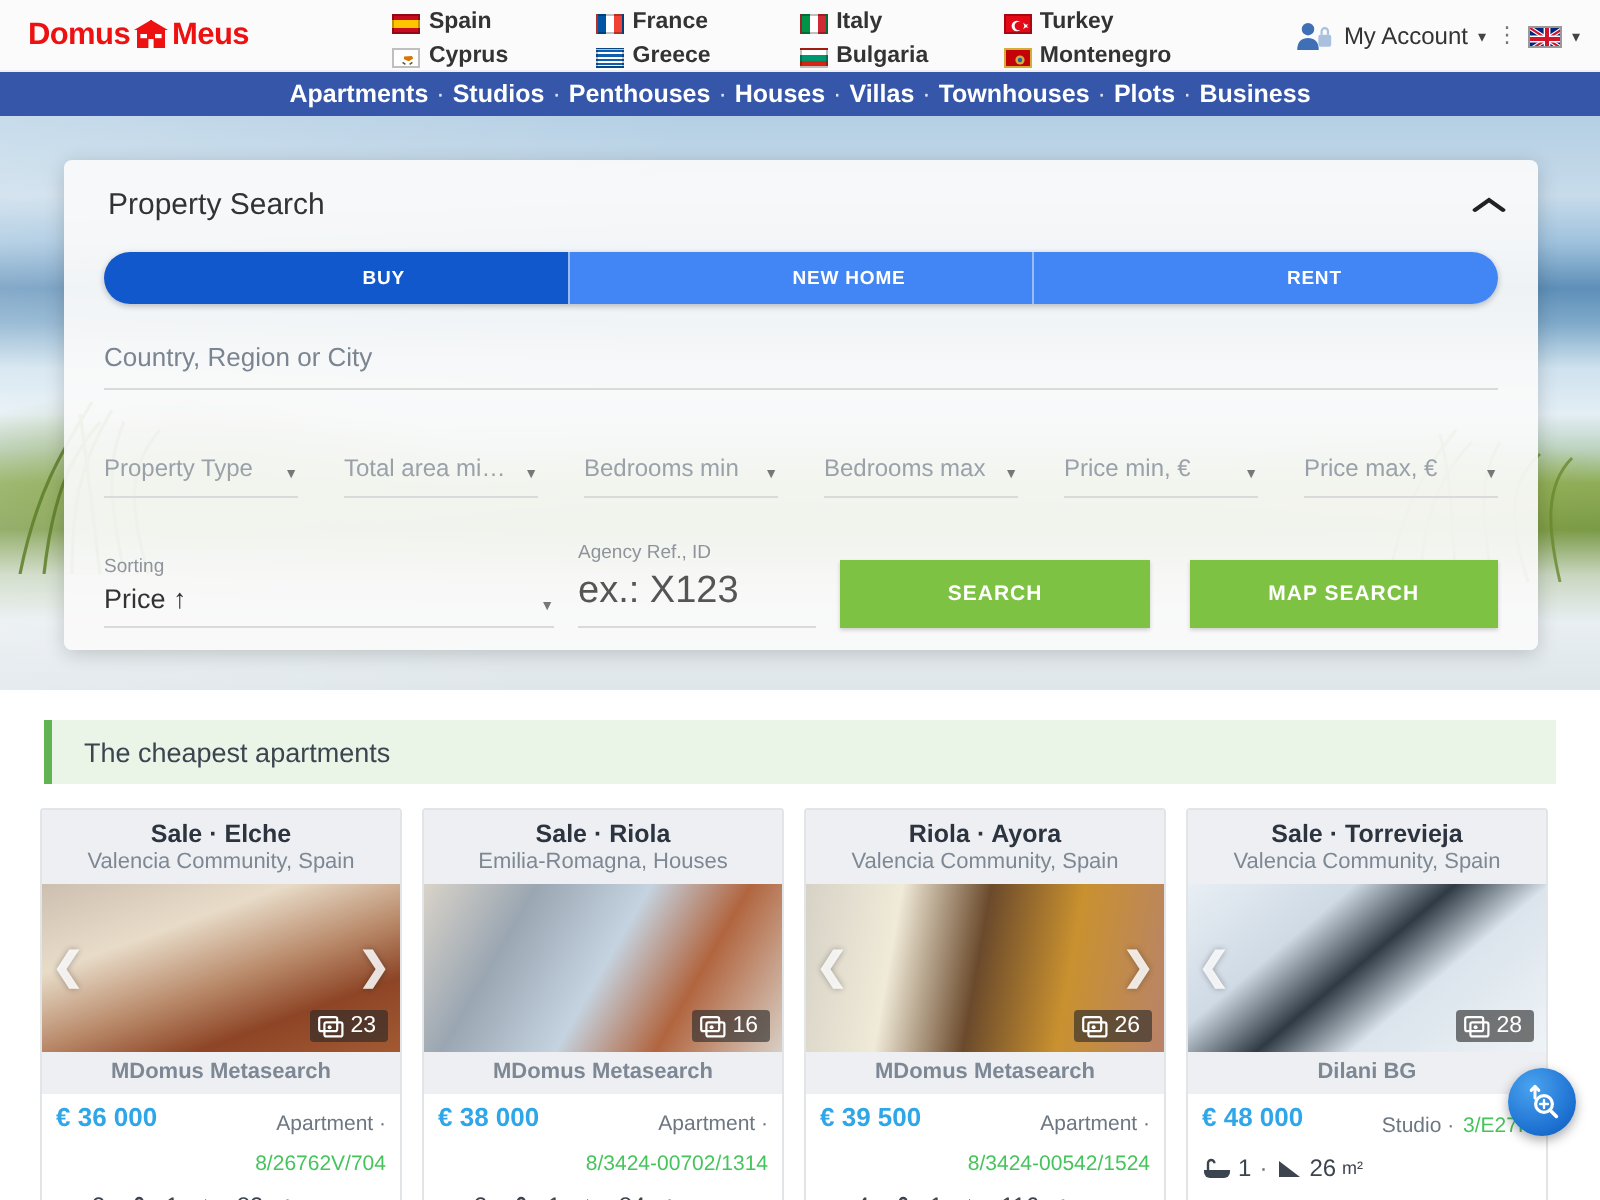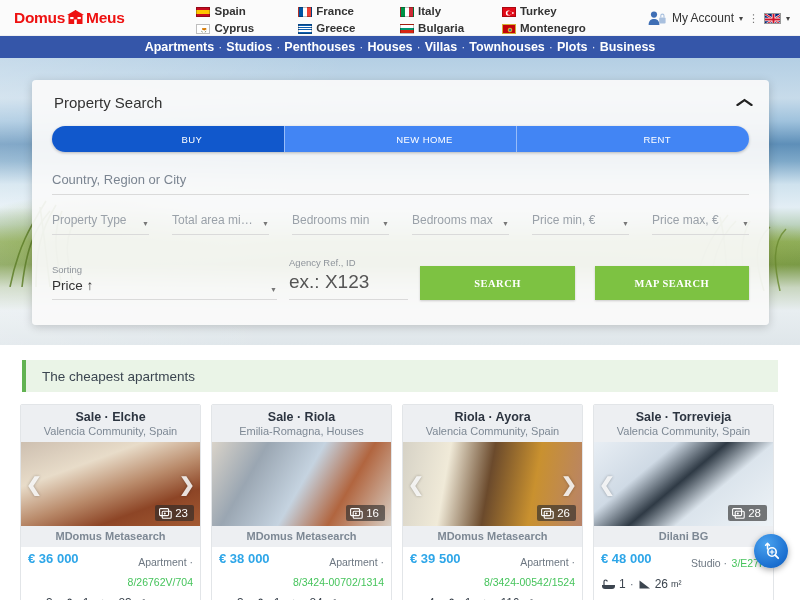--- a/index.html
+++ b/index.html
@@ -148,21 +148,21 @@
     margin: 15px 20px 0 20px;
     height: 26px;
     border-radius: 13px;
     display: flex;
     overflow: hidden;
     box-shadow: 0 1px 3px rgba(0,0,0,.25);
   }
   .seg-item {
     flex: 1;
     display: flex; align-items: center; justify-content: center;
-    font-size: 9.5px; font-weight: normal; letter-spacing: .4px;
+    font-size: 9.5px; font-weight: bold; letter-spacing: .4px;
     color: #fff; cursor: pointer;
     background: #4285f4;
     border-left: 1px solid rgba(255,255,255,.45);
     padding-left: 48px;
   }
   .seg-item:first-child { border-left: 0; }
   .seg-item.active { background: #1158cc; }
 
   .field-row { padding: 0 20px; }
   .city-field {
@@ -171,21 +171,21 @@
     padding-bottom: 6px;
   }
   .city-field input {
     width: 100%; border: 0; outline: 0;
     background: transparent;
     font-family: inherit; font-size: 13px; color: #666;
   }
   .city-field input::placeholder { color: #7b8591; }
 
   .selects {
-    margin-top: 18px;
+    margin-top: 32px;
     display: flex;
     gap: 12px;
   }
   .sel {
     flex: 1;
     margin-right: 11px;
     border-bottom: 1px solid #dadada;
     padding-bottom: 7px;
     display: flex; align-items: flex-end; justify-content: space-between;
     cursor: pointer;
@@ -225,21 +225,21 @@
     width: 100%; border: 0; outline: 0; background: transparent;
     font-family: inherit; font-size: 19px; color: #444;
   }
   .agency input::placeholder { color: #555; }
 
   .btn-green {
     width: 168px; height: 34px;
     background: #7dc242;
     color: #fff;
     border: 0;
-    font-family: Liberation Serif, serif;
+    font-family: Liberation Sans, sans-serif;
     font-size: 10.5px; font-weight: bold; letter-spacing: .5px;
     cursor: pointer;
     box-shadow: 0 1px 2px rgba(0,0,0,.18);
   }
   .btn-green:last-child { margin-left: 8px; }
 
   
   .section-bar {
     margin: 15px 22px 0 22px;
     height: 32px;

